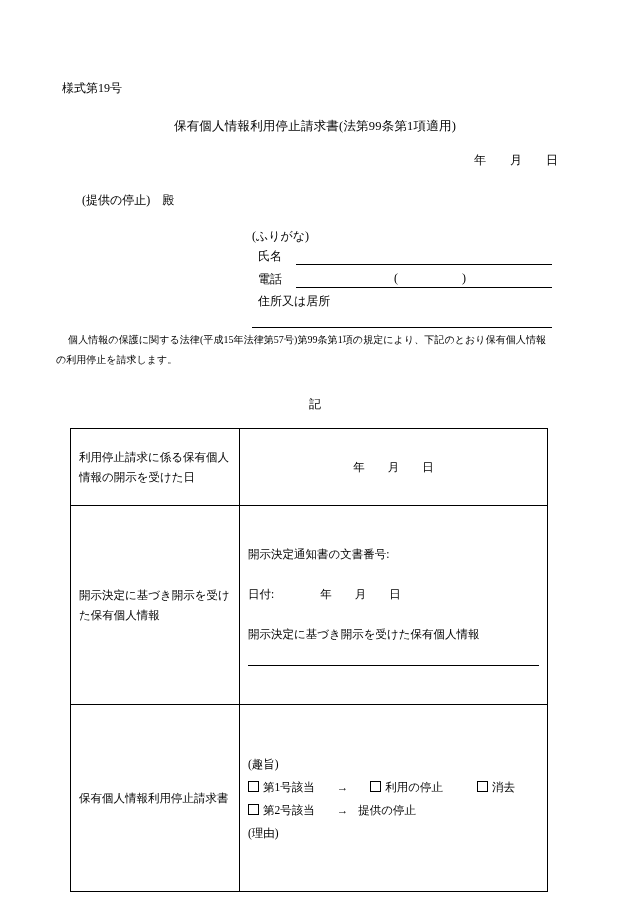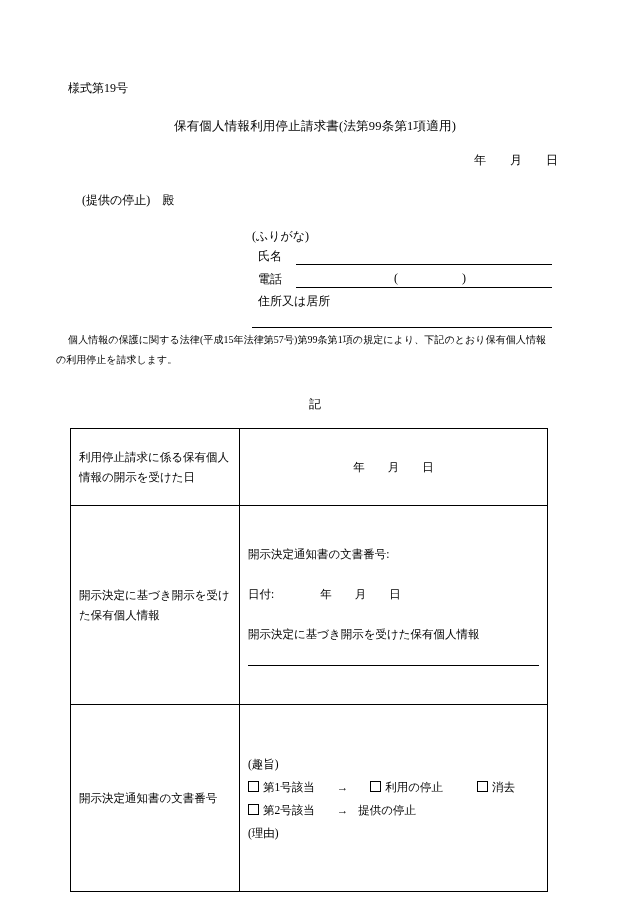--- a/index.html
+++ b/index.html
@@ -16,21 +16,21 @@
     overflow: hidden;
   }
   .page {
     position: absolute;
     left: 0; top: 0;
     width: 630px;
     height: 903px;
   }
   .form-no {
     position: absolute;
-    left: 68px;
+    left: 62px;
     top: 80px;
     font-size: 12px;
     text-align: right;
   }
   .doc-title {
     position: absolute;
     left: 0; right: 0;
     top: 118px;
     text-align: center;
     font-size: 12.5px;
@@ -198,21 +198,21 @@
       <td>
         <div class="row2-content">
           <div>開示決定通知書の文書番号:</div>
           <div style="white-space:pre;">日付:                年        月        日</div>
           <div>開示決定に基づき開示を受けた保有個人情報</div>
           <div class="row2-rule"></div>
         </div>
       </td>
     </tr>
     <tr class="row3">
-      <td class="label-cell">開示決定通知書の文書番号</td>
+      <td class="label-cell">保有個人情報利用停止請求書</td>
       <td>
         <div class="row3-content">
           <div>(趣旨)</div>
           <div>
             <span class="chk"></span><span>第1号該当</span><span class="sp-md"></span><span>→</span><span class="sp-md"></span><span class="chk"></span><span>利用の停止</span><span class="sp-lg"></span><span class="chk"></span><span>消去</span>
           </div>
           <div>
             <span class="chk"></span><span>第2号該当</span><span class="sp-md"></span><span>→</span><span class="sp-sm"></span><span>提供の停止</span>
           </div>
           <div>(理由)</div>

